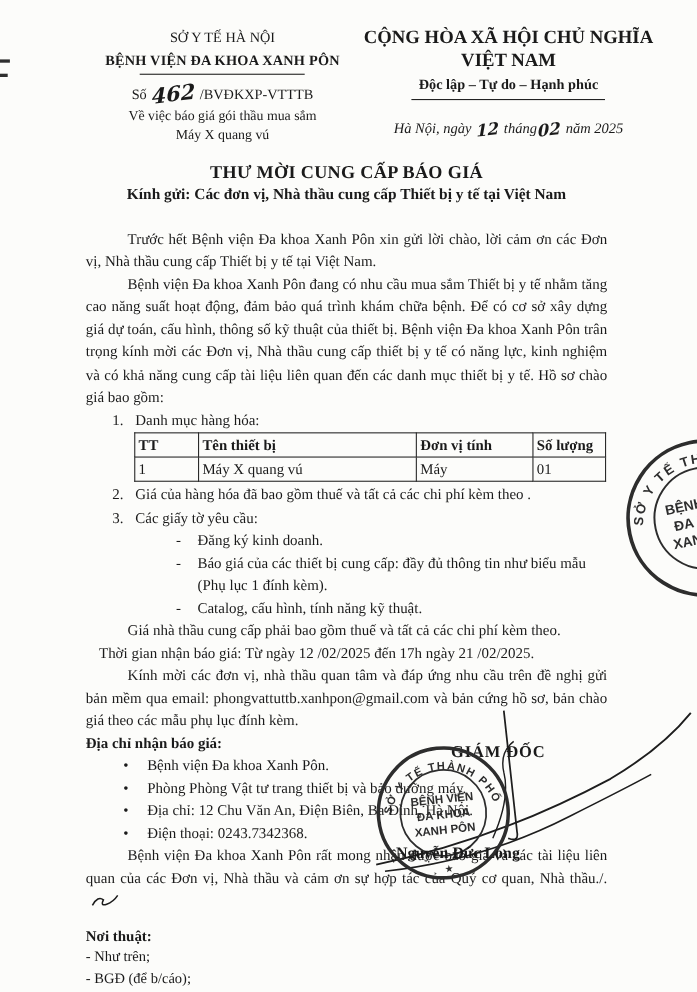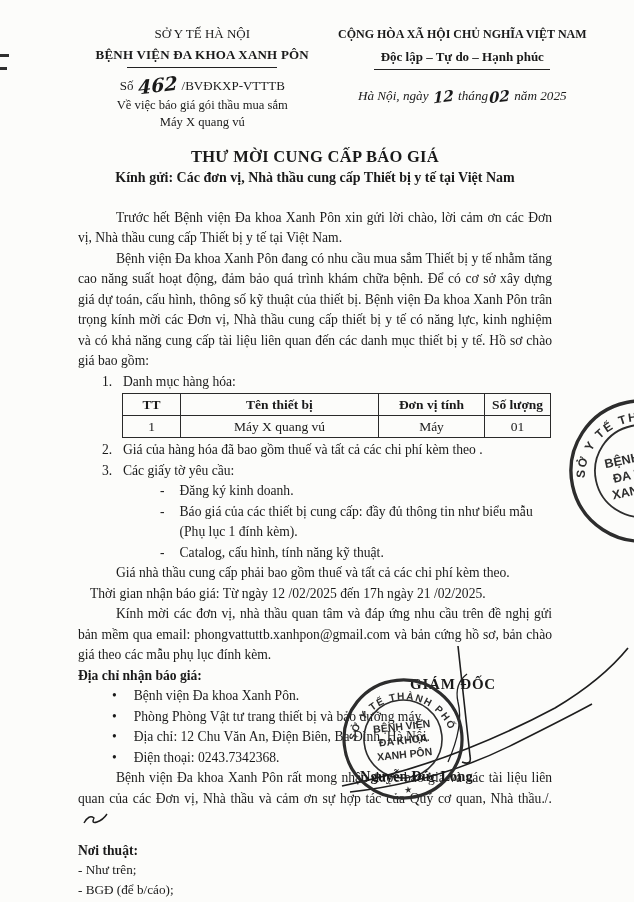--- a/index.html
+++ b/index.html
@@ -12,38 +12,38 @@
   .page{position:absolute;inset:0;padding:24px 82px 0 78px;}
   
   .hdr{display:flex;justify-content:space-between;margin:0 -52px 0 6px;}
   .hdr-left{width:252px;text-align:center;}
   .hdr-right{width:302px;text-align:center;}
   .dept{font-size:13px;}
   .org{font-size:13px;font-weight:bold;letter-spacing:.2px;}
   .u-line{height:1.2px;background:#222;margin:2px auto 8px;}
   .u-org{width:150px;}
   .u-motto{width:176px;}
-  .motto1{font-size:12px;font-weight:bold;text-align:center;}
+  .motto1{font-size:17px;font-weight:bold;text-align:center;}
   .motto2{font-size:13px;font-weight:bold;margin-top:2px;}
   .refline{font-size:13px;margin-top:2px;}
   .subject{font-size:12.6px;line-height:17px;}
   .dateline{font-style:italic;font-size:13.2px;margin-top:16px;white-space:nowrap;}
   .hand{font-family:"DejaVu Serif",serif;font-style:italic;font-weight:bold;display:inline-block;transform:rotate(-7deg) skewX(-6deg);line-height:1;}
   .hand-ref{font-size:19px;vertical-align:-2px;margin:0 1px;}
   .hand-date{font-size:15px;vertical-align:-2px;margin:0 1px;}
   
   .title{font-size:16.5px;font-weight:bold;text-align:center;margin-top:16px;letter-spacing:.3px;}
   .salutation{font-size:14px;font-weight:bold;text-align:center;margin-top:1px;}
   
   .para{text-align:justify;text-indent:38px;margin:0;}
   .p1{margin-top:19px;}
   .li{display:flex;margin-left:24px;gap:9px;}
   .li-num{min-width:12px;}
   .goods-table{border-collapse:collapse;margin:1px 0 2px 44px;table-layout:fixed;width:428px;}
-  .goods-table th,.goods-table td{border:1.4px solid #2a2a2a;text-align:center;padding:0 3px;font-size:13.5px;height:21px;line-height:19px;}
+  .goods-table th,.goods-table td{border:1.4px solid #2a2a2a;text-align:left;padding:0 3px;font-size:13.5px;height:21px;line-height:19px;}
   .goods-table th{font-weight:bold;}
   .c1{width:58px;}.c2{width:198px;}.c3{width:106px;}.c4{width:66px;}
   .dash-item{display:flex;margin-left:82px;gap:15px;}
   .bullet-item{display:flex;margin-left:34px;gap:17px;}
   .marker{flex:0 0 auto;}
   .addr-h{font-weight:bold;}
   .paraph-svg{vertical-align:-3px;margin-left:4px;}
   
   .recips{margin-top:11px;font-size:13.2px;line-height:19.5px;}
   .recips-h{font-weight:bold;font-size:13.6px;}

